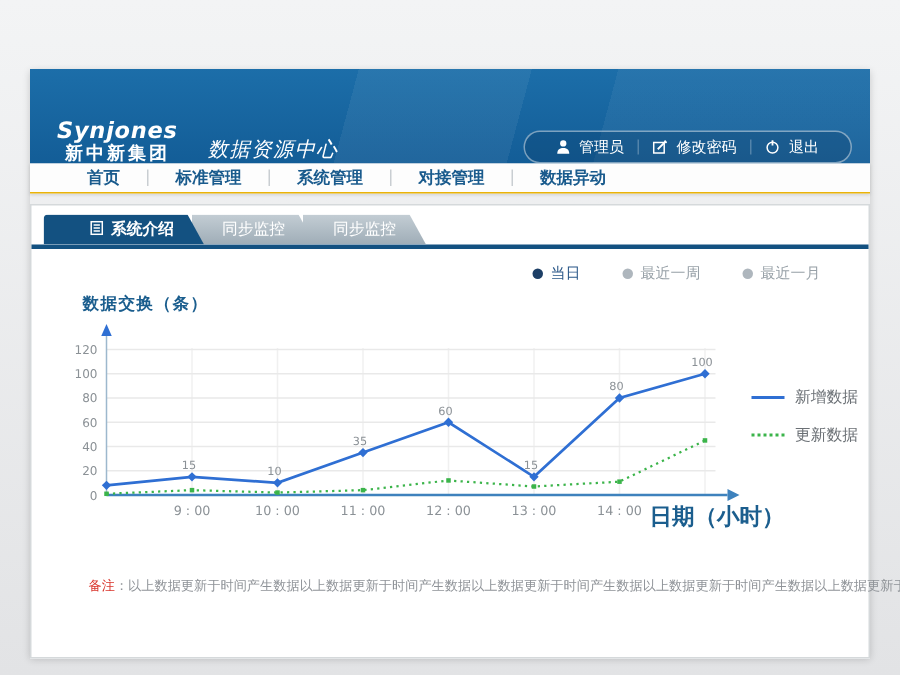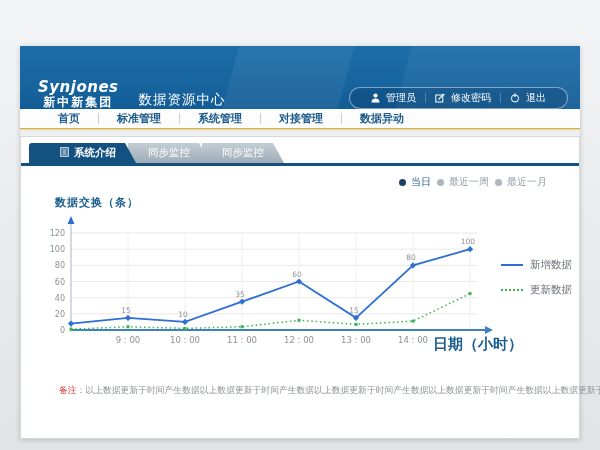--- a/index.html
+++ b/index.html
@@ -20,21 +20,21 @@
   .hdr::before {
     content:""; position:absolute; inset:0;
     background:
       linear-gradient(105deg, rgba(255,255,255,0) 38%, rgba(255,255,255,.06) 38%, rgba(255,255,255,.06) 58%, rgba(255,255,255,0) 58%),
       linear-gradient(105deg, rgba(255,255,255,0) 68%, rgba(255,255,255,.05) 68%);
     pointer-events:none;
   }
   .logo { color:#fff; text-align:center; line-height:1.1; z-index:1; }
   .logo .l1 { font-size:15px; font-weight:bold; letter-spacing:.5px; font-style:italic; }
   .logo .l2 { font-size:12px; font-weight:bold; letter-spacing:2px; }
-  .app-title { color:#fff; font-size:13.5px; margin:4px 0 0 20px; letter-spacing:1px; z-index:1; }
+  .app-title { color:#fff; font-size:13.5px; margin:4px 0 0 20px; letter-spacing:1px; z-index:1;font-style:italic; }
   .userbar {
     margin-left:auto; z-index:1; display:flex; align-items:center;
     border:1px solid rgba(255,255,255,.45); background:rgba(8,50,90,.25);
     border-radius:11px; padding:3px 12px; gap:0; color:#fff; font-size:10px;
   }
   .userbar .uitem { display:flex; align-items:center; gap:6px; padding:0 9px; cursor:pointer; }
   .userbar .usep { width:1px; height:10px; background:rgba(255,255,255,.25); }
   .uicon svg { display:block; }
 
   
@@ -54,21 +54,21 @@
   .tab {
     height:20px; display:flex; align-items:center; gap:5px; color:#fff; font-size:10.5px;
     padding:0 20px 0 12px; clip-path:polygon(0 0, calc(100% - 11px) 0, 100% 100%, 0 100%);
     cursor:pointer; white-space:nowrap;
   }
   .tab.active { background:#135181; font-weight:bold; z-index:3; border-radius:3px 0 0 0;padding-left:31px; }
   .tab.inactive { background:linear-gradient(#c3cdd4,#9fadb7); margin-left:-8px; padding-left:20px; }
   .tab.t2 { z-index:2; } .tab.t3 { z-index:1; }
   .tab-underline { height:3px; background:#135181; }
 
-  .range-row { display:flex; justify-content:flex-end; gap:6px; margin:9px 32px 0 0; font-size:10px; }
+  .range-row { display:flex; justify-content:flex-end; gap:28px; margin:9px 32px 0 0; font-size:10px; }
   .ropt { display:flex; align-items:center; gap:5px; cursor:pointer; color:#98a1a8; }
   .ropt .dot { width:7px; height:7px; border-radius:50%; background:#aeb6bd; }
   .ropt.sel { color:#2a5788; }
   .ropt.sel .dot { background:#1d3f66; }
 
   .ylabel { font-size:11px; font-weight:bold; color:#1b5e8e; margin:6px 0 0 34px; letter-spacing:1px; }
 
   .chart-wrap { position:relative; margin:4px 0 0 28px; height:145px; width:530px; }
   svg text { font-family:"DejaVu Sans",sans-serif; fill:#8b9196; }
   .xaxis-label { position:absolute; left:384px; top:121px; font-size:15px; font-weight:bold; color:#1b5e8e; white-space:nowrap; }

